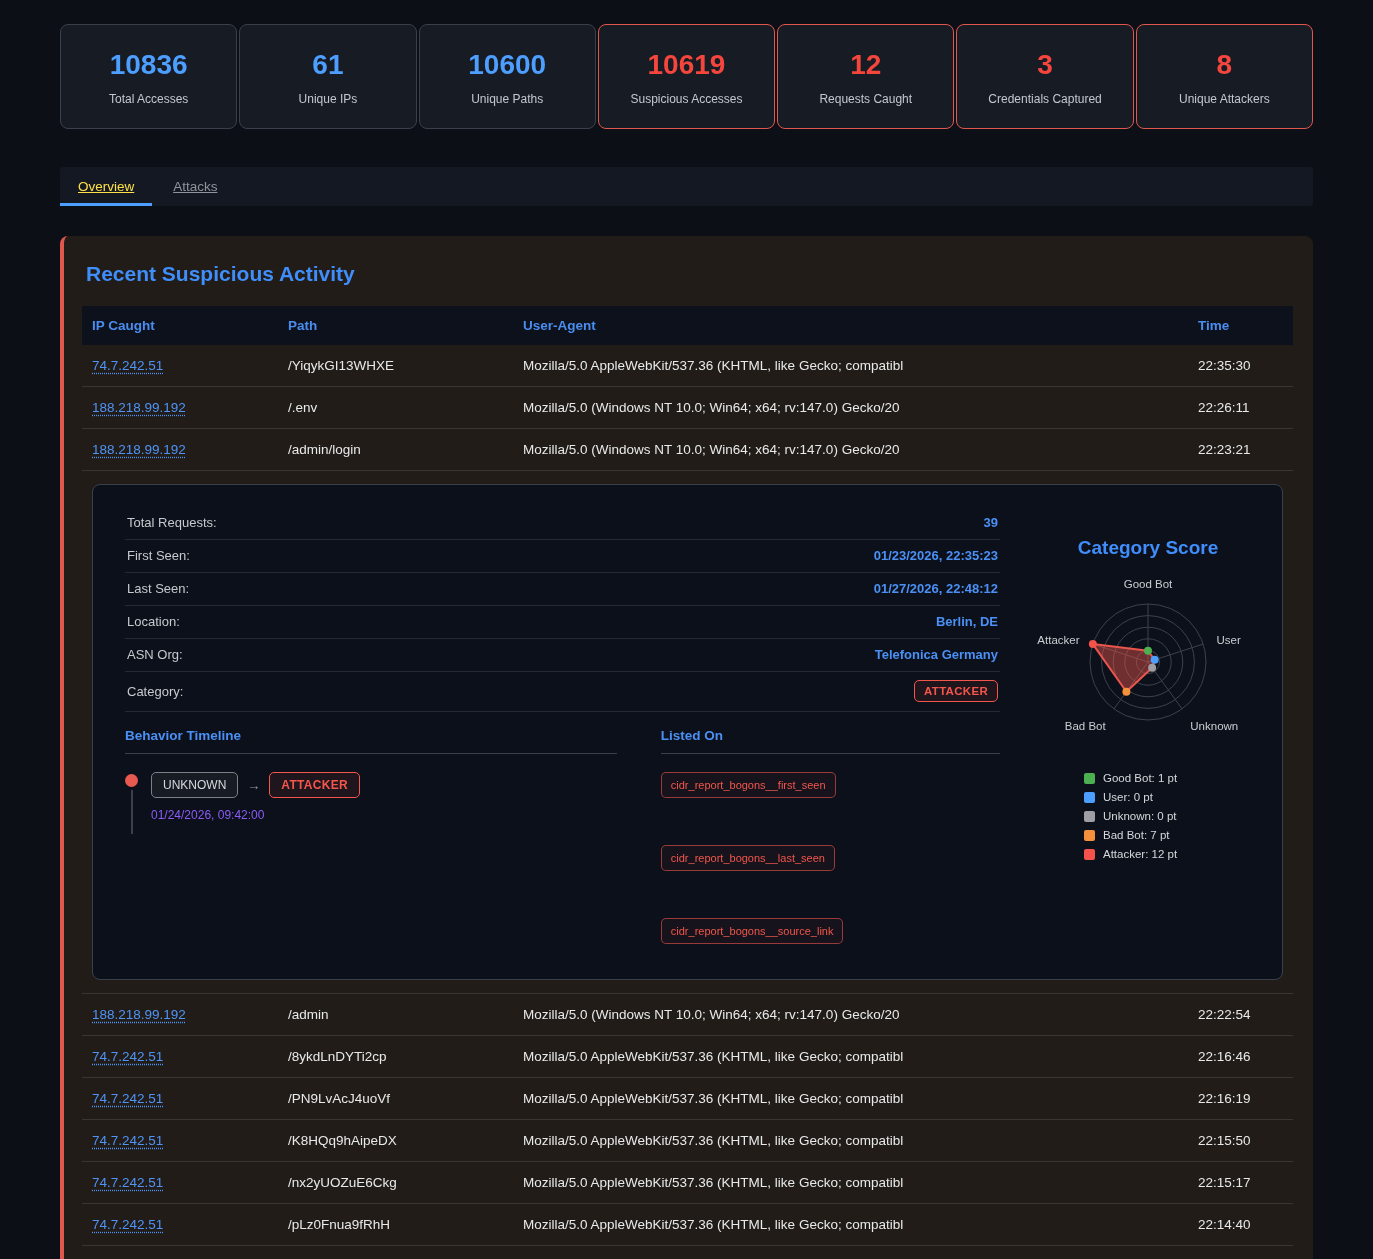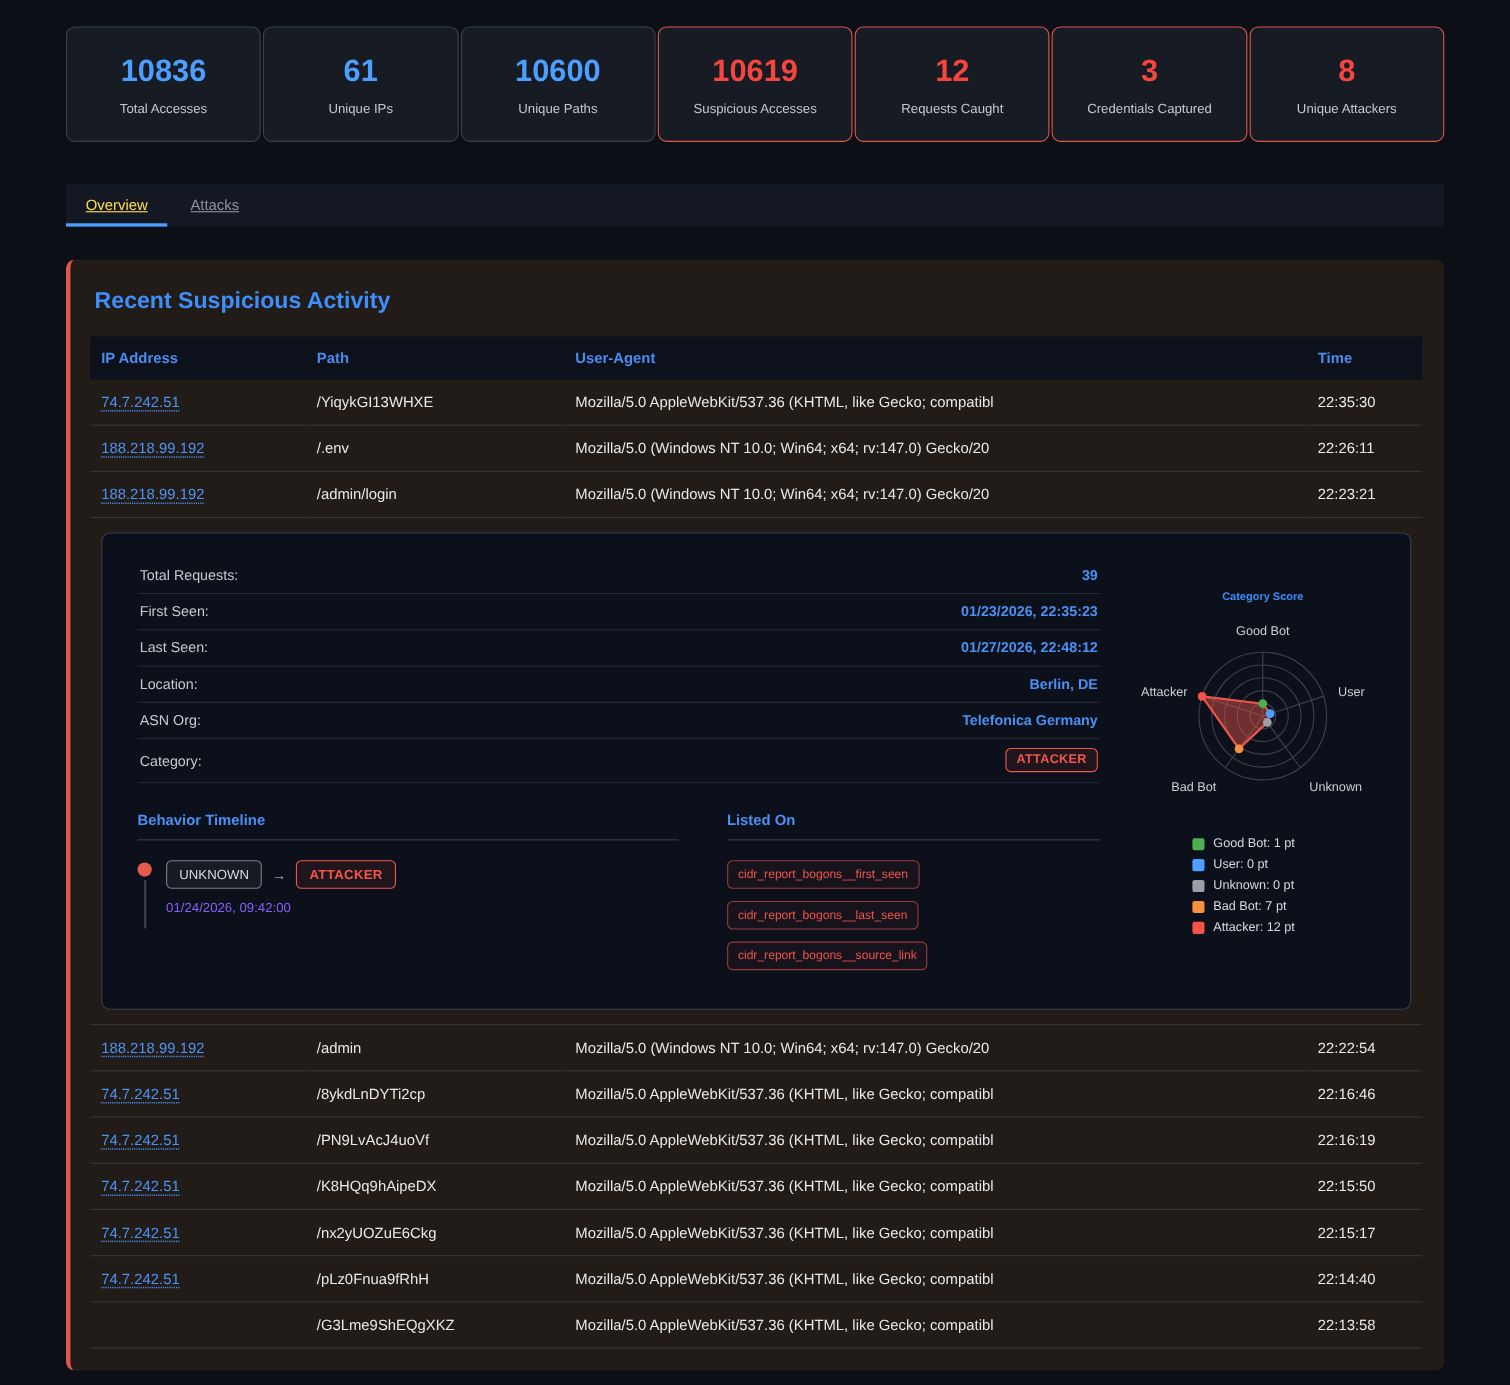--- a/index.html
+++ b/index.html
@@ -71,50 +71,50 @@
     padding: 8px 2px 9px; border-bottom: 1px solid #242a35; font-size: 13px;
   }
   .info-label { color: #c6c9cd; }
   .info-value { color: #4a90f5; font-weight: bold; }
   .badge-red {
     display: inline-block; color: #f4564c; border: 1px solid #f4564c;
     background: rgba(244, 86, 76, 0.08); border-radius: 5px;
     padding: 4px 9px; font-size: 11.5px; font-weight: bold; letter-spacing: .3px;
   }
 
-  .detail-bottom { display: flex; gap: 44px; margin-top: 26px; }
+  .detail-bottom { display: flex; gap: 44px; margin-top: 16px; }
   .sub-section { }
   .timeline-sec { flex: 1.45; }
   .listed-sec { flex: 1; }
   .sub-title { color: #4a90f5; font-size: 13.5px; font-weight: bold; }
   .sub-hr { border: none; border-top: 1px solid #3a414d; margin: 10px 0 18px; }
 
   .tl-row { display: flex; align-items: flex-start; }
   .tl-marker { display: flex; flex-direction: column; align-items: center; margin-right: 13px; padding-top: 2px; }
   .tl-dot { width: 13px; height: 13px; border-radius: 50%; background: #e85950; }
   .tl-line { width: 2px; height: 44px; background: #3a414d; margin-top: 3px; }
   .tl-badges { display: flex; align-items: center; gap: 9px; }
   .badge-gray {
     display: inline-block; color: #d8dadd; border: 1px solid #7a8087;
     background: #161b24; border-radius: 5px; padding: 5px 11px; font-size: 12px;
   }
   .tl-arrow { color: #9aa0a6; font-size: 13px; }
   .tl-badge-attacker { padding: 5px 11px; font-size: 12px; }
   .tl-date { margin-top: 10px; font-size: 12px; color: #8b5cf6; }
 
-  .listed-badges { display: flex; flex-wrap: wrap; }
+  .listed-badges { display: flex; flex-wrap: wrap; gap: 36px; }
   .listed-badge {
     color: #f0564c; border: 1px solid rgba(240, 86, 76, 0.6);
     background: rgba(240, 86, 76, 0.05); border-radius: 5px;
     padding: 6px 9px; font-size: 11px; margin: 0 9px 11px 0; cursor: pointer;
   }
 
   
   .detail-right { width: 232px; flex-shrink: 0; }
-  .radar-title { margin-top: 30px; text-align: center; color: #3f8efc; font-size: 10px; font-weight: bold; }
+  .radar-title { margin-top: 30px; text-align: center; color: #3f8efc; font-size: 19px; font-weight: bold; }
   .radar-wrap { margin-top: 6px; }
   .legend { margin: 16px 0 0 52px; }
   .legend-item { display: flex; align-items: center; gap: 8px; margin-bottom: 7px; font-size: 11.5px; color: #d5d8db; }
   .legend-swatch { width: 11px; height: 11px; border-radius: 2px; flex-shrink: 0; }
 </style>
 </head>
 <body>
 
 <div class="page">
 
@@ -160,21 +160,21 @@
 
     <table class="activity">
       <colgroup>
           <col style="width:196px">
           <col style="width:235px">
           <col style="width:675px">
           <col>
         </colgroup>
       <thead>
         <tr>
-          <th>IP Address</th>
+          <th>IP Caught</th>
           <th>Path</th>
           <th>User-Agent</th>
           <th>Time</th>
         </tr>
       </thead>
       <tbody id="rows-before">
           <tr>
             <td><a class="ip-link">74.7.242.51</a></td>
             <td>/YiqykGI13WHXE</td>
             <td>Mozilla/5.0 AppleWebKit/537.36 (KHTML, like Gecko; compatibl</td>

